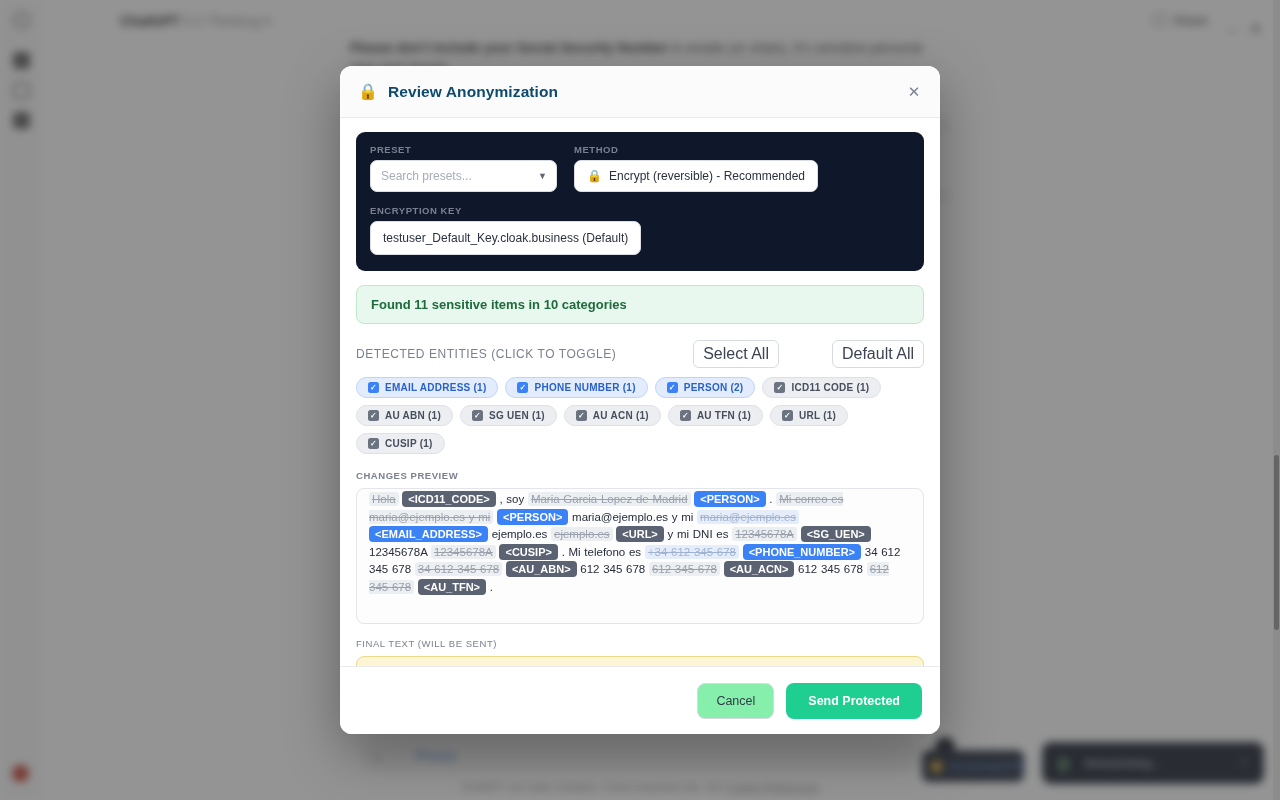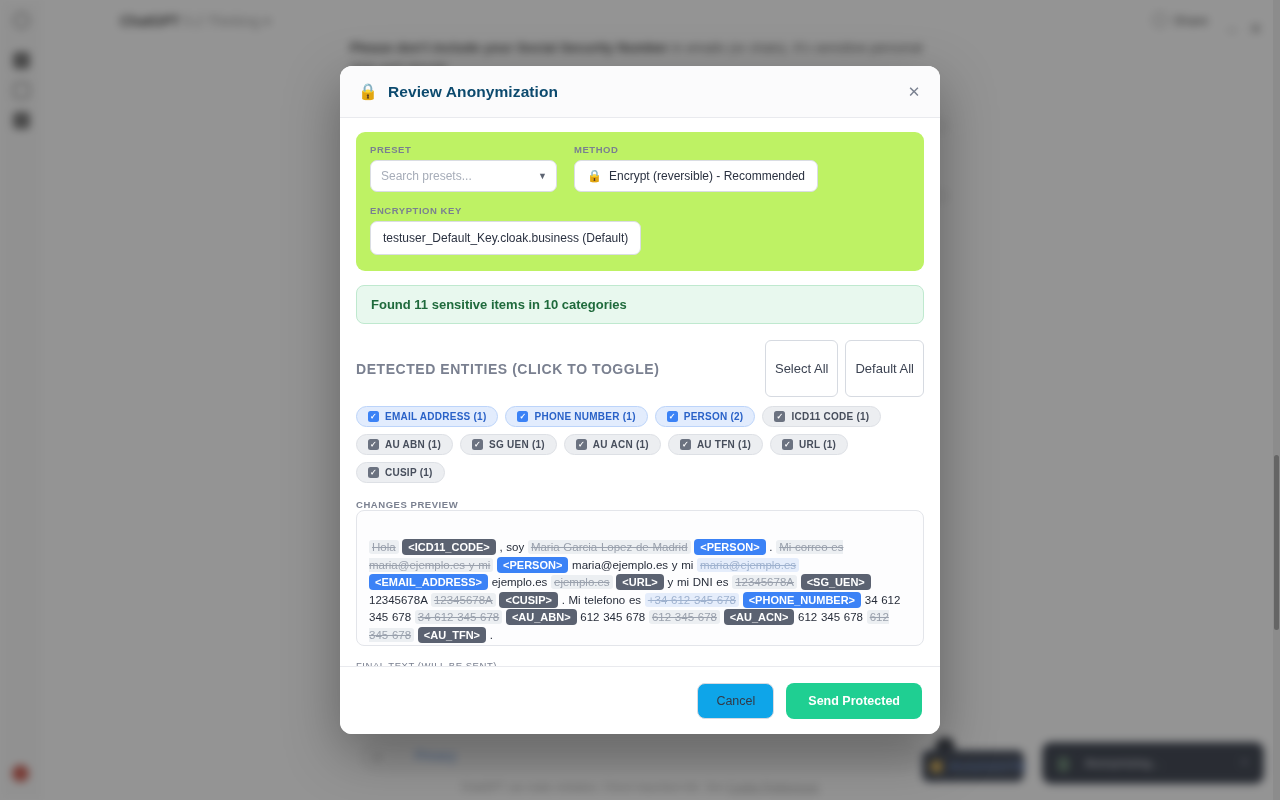--- a/index.html
+++ b/index.html
@@ -135,21 +135,21 @@
     color: #7b8291; font-size: 15px; line-height: 1; padding: 0;
     display: flex; align-items: center; justify-content: center;
     font-family: "Liberation Sans", sans-serif;
   }
   #modal-body {
     flex: 1 1 auto; padding: 14px 16px 4px 16px; overflow: hidden;
   }
 
   
   #settings-panel {
-    background: #bef264; border-radius: 9px; padding: 12px 14px 16px 14px;
+    background: #0f172a; border-radius: 9px; padding: 12px 14px 16px 14px;
   }
   .field-label {
     font-size: 9.5px; font-weight: 600; color: #7a8090;
     letter-spacing: .55px; text-transform: uppercase; margin-bottom: 5px;
   }
   #settings-row { display: flex; gap: 17px; }
   #preset-col { width: 187px; }
   #preset-input-wrap { position: relative; }
   #preset-input {
     width: 100%; height: 32px; border: 1px solid #dadde3; border-radius: 7px;
@@ -180,28 +180,29 @@
     margin-top: 14px; background: #e8f8ee; border: 1px solid #bfe9cf;
     border-radius: 8px; padding: 11px 14px;
     font-size: 13px; font-weight: 700; color: #1f6a3c;
   }
 
   
   #entities-head {
     margin-top: 16px; display: flex; align-items: center; justify-content: space-between;
   }
   #entities-title {
-    font-size: 14px; font-weight: 700; color: #7a8090;
+    font-size: 12px; font-weight: 400; color: #7a8090;
     letter-spacing: .55px; text-transform: uppercase; text-align: right;
   }
   #entities-actions { display: flex; gap: 7px; }
   .mini-btn {
     border: 1px solid #d6dae1; background: #fff; border-radius: 6px;
-    font-size: 13px; color: #3c4352; padding: 20px 9px; cursor: pointer;
+    font-size: 16px; color: #3c4352; padding: 4px 9px; cursor: pointer;
     font-family: "Liberation Sans", sans-serif;
+    margin-left: 46px;
   }
   #entity-chips {
     margin-top: 9px; display: flex; flex-wrap: wrap; gap: 7px 7px;
   }
   .chip {
     display: inline-flex; align-items: center; gap: 6px;
     border-radius: 14px; padding: 4px 11px; font-size: 10px;
     font-weight: 700; letter-spacing: .25px; cursor: pointer; user-select: none;
     border: 1px solid transparent; white-space: nowrap;
   }
@@ -215,22 +216,22 @@
   .chip.blue .box { background: #3b82f6; }
   .chip.grey .box { background: #6b7280; }
 
   
   #changes-label {
     margin-top: 16px;
     font-size: 9.5px; font-weight: 600; color: #7a8090;
     letter-spacing: .55px; text-transform: uppercase;
   }
   #changes-box {
-    border: 1px solid #e3e5ea; border-radius: 8px;
-    background: #fdfdfe; padding: 28px 12px;
+    margin-top: 7px; border: 1px solid #e3e5ea; border-radius: 8px;
+    background: #fdfdfe; padding: 2px 12px;
     font-size: 11.5px; line-height: 17.6px; color: #272d3a;
     height: 136px; overflow: hidden; word-spacing: .5px;
   }
   #changes-box .tok { display: inline; }
   .del {
     background: #eceff2; color: #9aa1ad; text-decoration: line-through;
     padding: 1px 3px; border-radius: 3px;
   }
   .del.blue-del {
     background: #e5edfb; color: #9fb2cf;
@@ -258,21 +259,21 @@
   }
 
   
   #modal-footer {
     flex: 0 0 68px; border-top: 1px solid #e9eaee; background: #fff;
     display: flex; align-items: center; justify-content: flex-end;
     gap: 12px; padding: 0 18px;
   }
   #cancel-button {
     min-width: 70px; height: 36px; border-radius: 8px;
-    border: 1px solid #d7dae1; background: #0ea5e9; color: #333a48;
+    border: 1px solid #d7dae1; background: #86efac; color: #333a48;
     font-size: 12.5px; cursor: pointer; padding: 0 18px;
     font-family: "Liberation Sans", sans-serif;
   }
   #send-button {
     height: 36px; border-radius: 8px; border: none;
     background: #1fcf92; color: #fff; font-size: 12.5px; font-weight: 700;
     cursor: pointer; padding: 0 22px;
     font-family: "Liberation Sans", sans-serif;
   }
 

